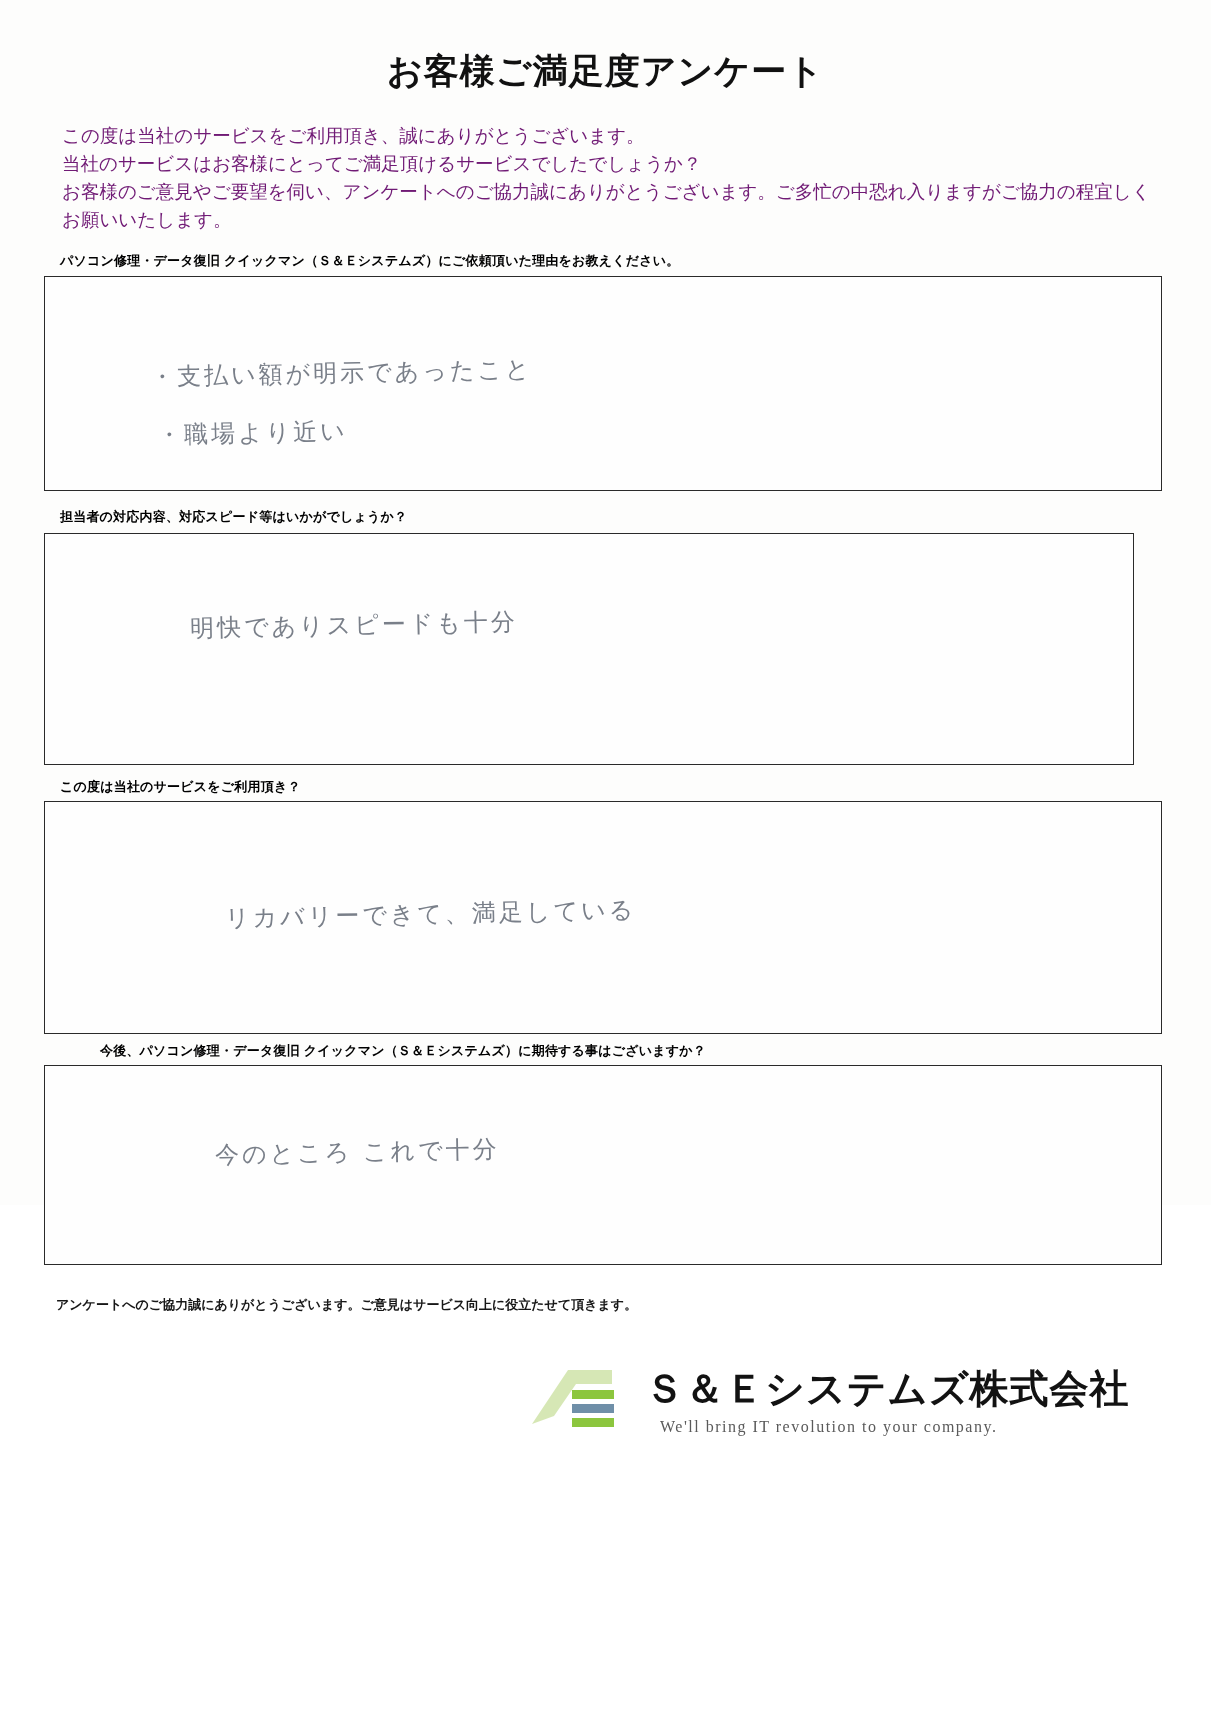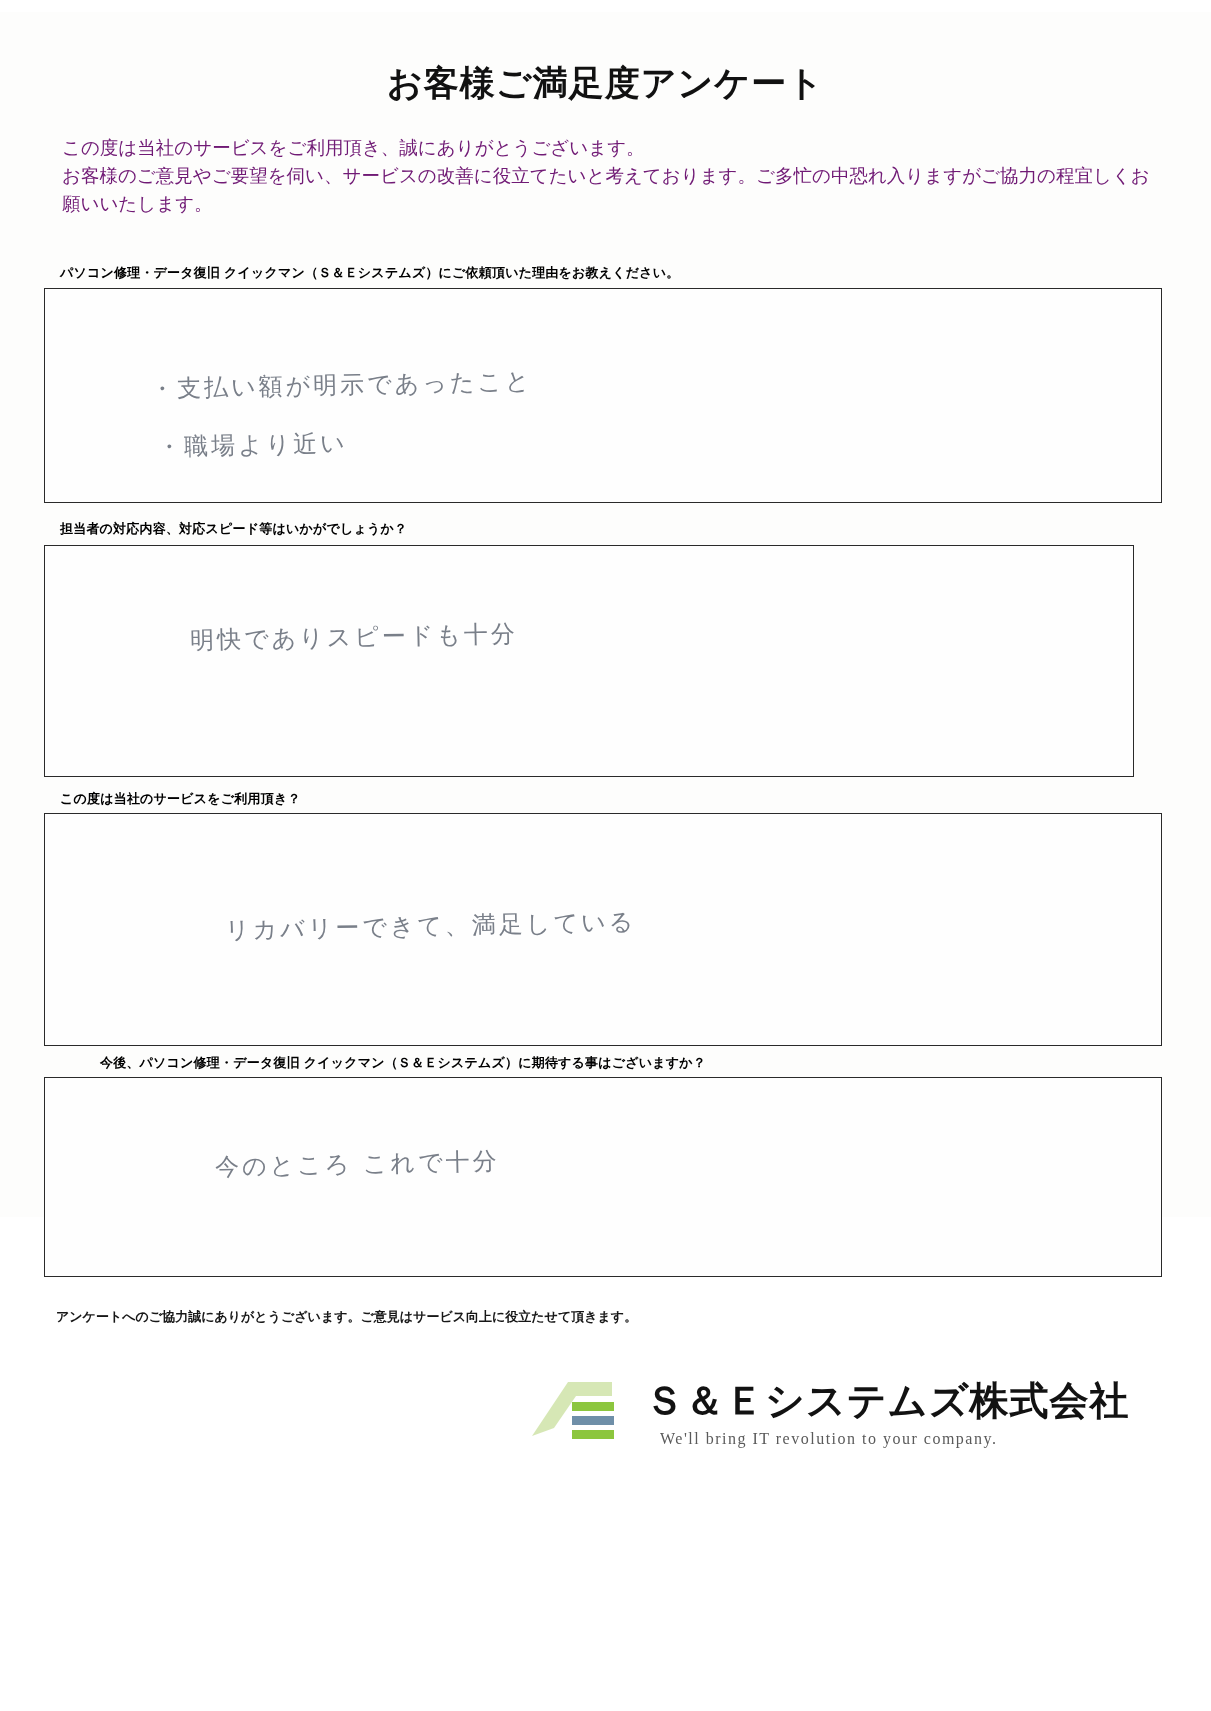--- a/index.html
+++ b/index.html
@@ -10,21 +10,21 @@
   body {
     width: 1211px;
     height: 1711px;
     position: relative;
     font-family: "Liberation Sans", "DejaVu Sans", sans-serif;
     color: #1a1a1a;
     overflow: hidden;
   }
   .page {
     position: absolute;
-    left: 0; top: 12px;
+    left: 0; top: 0;
     width: 1211px;
     height: 1205px;
     background: #fdfdfc;
   }
   .title {
     position: absolute;
     left: 0;
     top: 48px;
     width: 1211px;
     text-align: center;
@@ -165,21 +165,22 @@
 </style>
 </head>
 <body>
 
 <div class="page">
 
   <div class="title">お客様ご満足度アンケート</div>
 
   <div class="intro">
     <div>この度は当社のサービスをご利用頂き、誠にありがとうございます。</div>
-    <div class="wrap">お客様のご意見やご要望を伺い、サービスの改善に役立てたいと考えております。ご多忙の中恐れ入りますがご協力の程宜しくお願いいたします。</div>
+    <div>当社のサービスはお客様にとってご満足頂けるサービスでしたでしょうか？</div>
+    <div class="wrap">お客様のご意見やご要望を伺い、アンケートへのご協力誠にありがとうございます。ご多忙の中恐れ入りますがご協力の程宜しくお願いいたします。</div>
   </div>
 
   <div class="q-label" style="top:252px;">パソコン修理・データ復旧 クイックマン（Ｓ＆Ｅシステムズ）にご依頼頂いた理由をお教えください。</div>
   <div class="answer-box" style="top:276px; width:1118px; height:215px;">
     <div class="hand" style="left:105px; top:80px;">・支払い額が明示であったこと</div>
     <div class="hand" style="left:112px; top:140px;">・職場より近い</div>
   </div>
 
   <div class="q-label" style="top:508px;text-align:center;">担当者の対応内容、対応スピード等はいかがでしょうか？</div>
   <div class="answer-box" style="top:533px; width:1090px; height:232px;">

